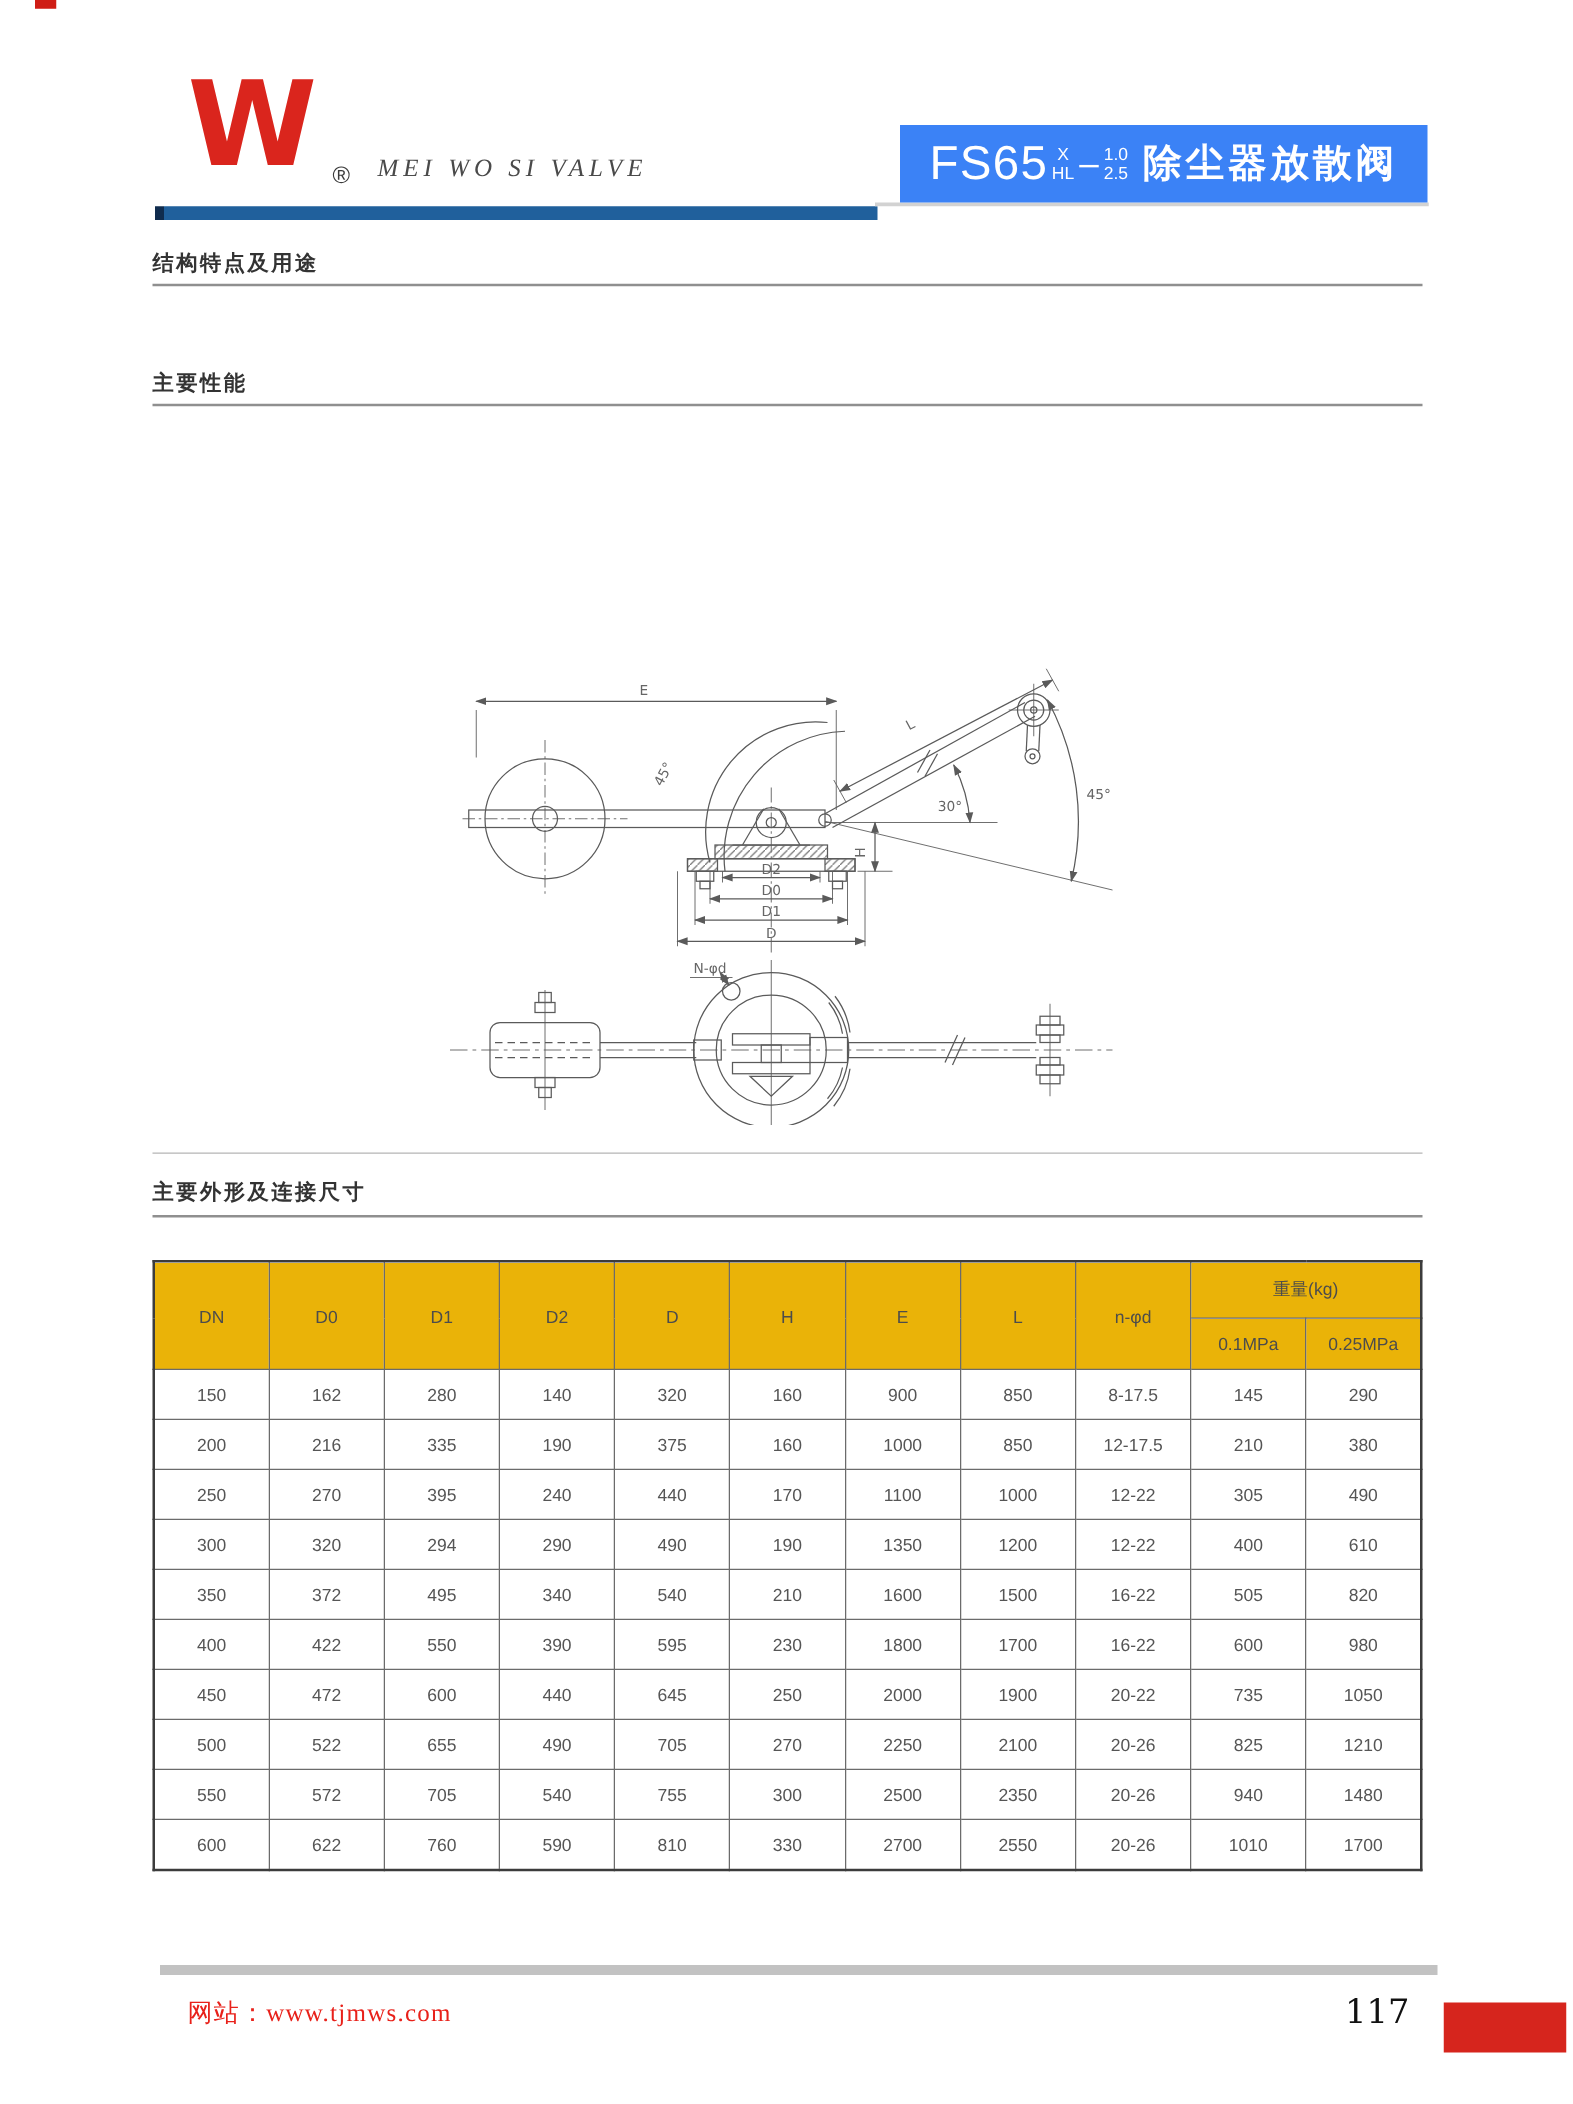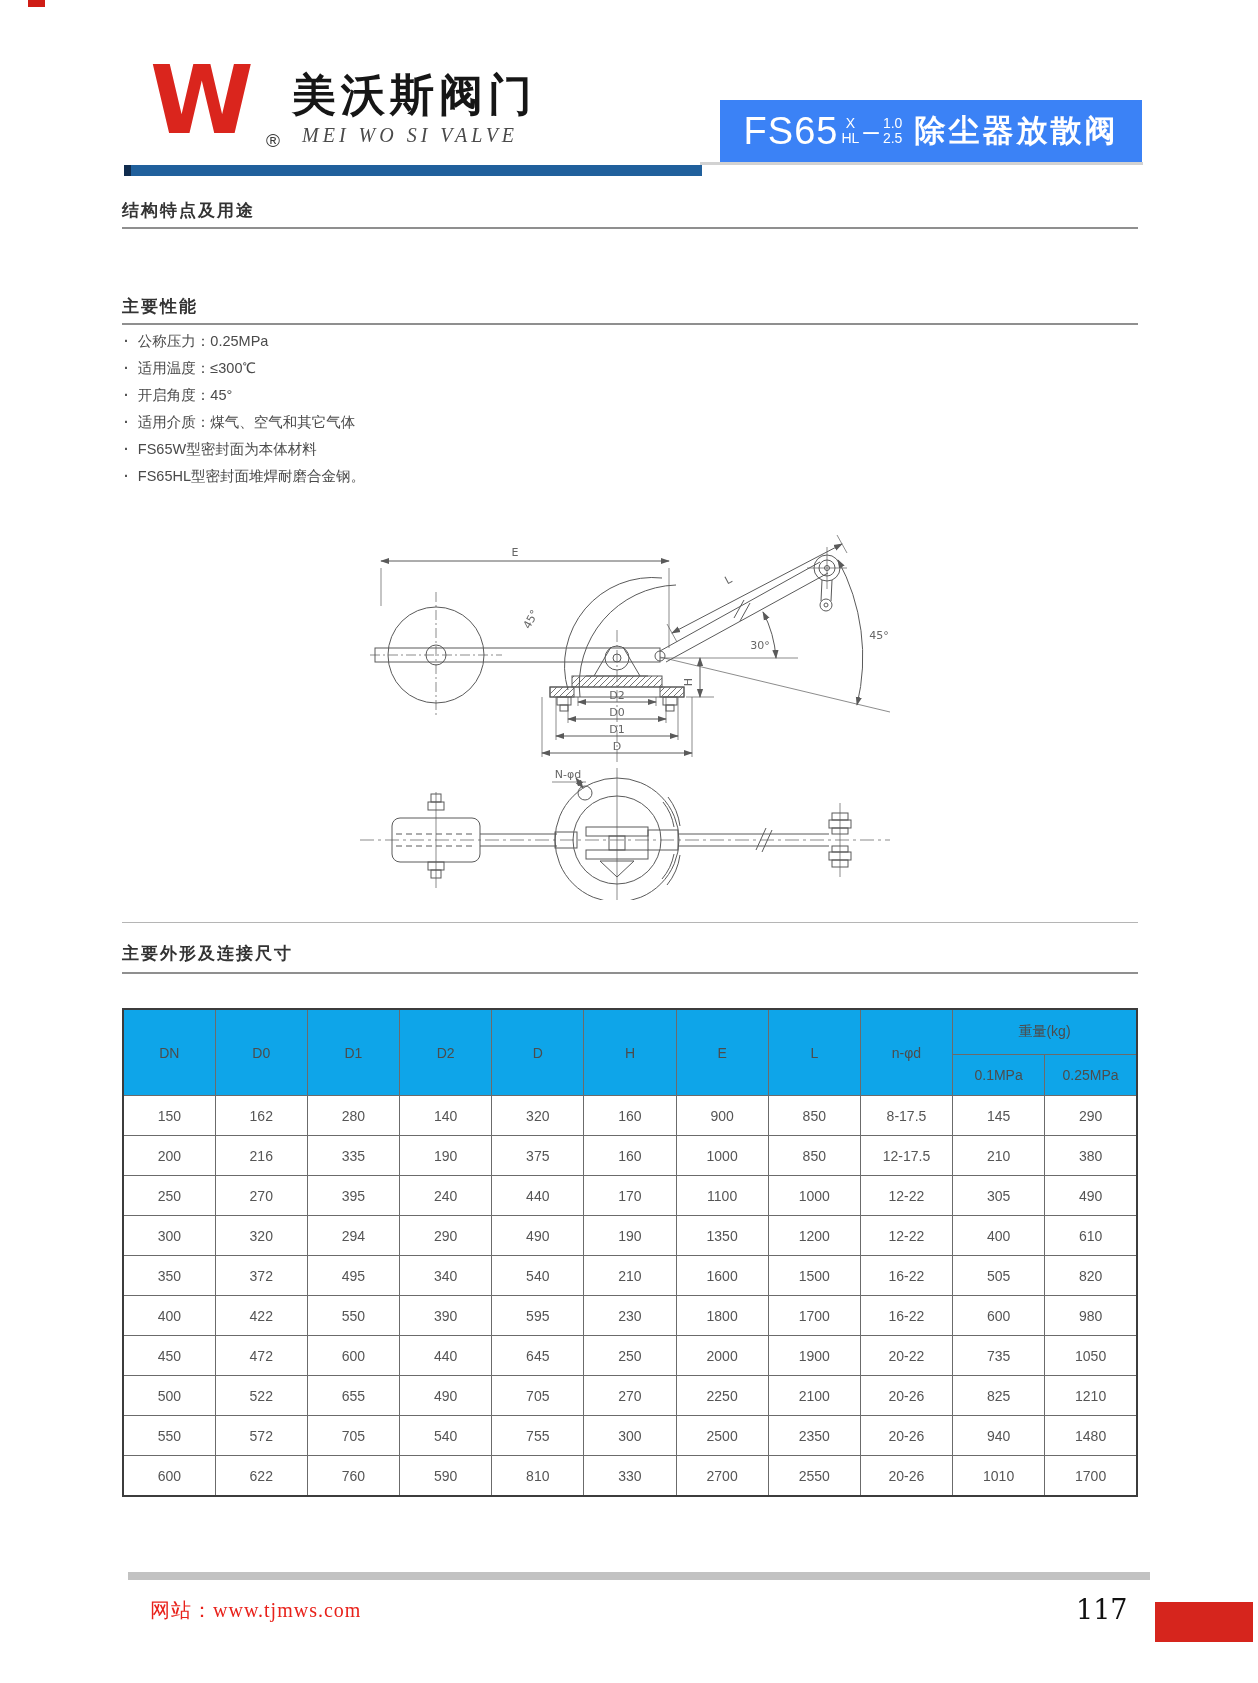--- a/index.html
+++ b/index.html
@@ -37,41 +37,40 @@
   .perf-list li::before{content:"·";font-weight:bold;margin-right:9px;color:#555;}
   
   .drawing{position:absolute;left:330px;top:500px;}
   .drawing text{font-family:"DejaVu Sans",sans-serif;font-size:11px;fill:#666;stroke:none;}
   .dim{marker-start:url(#ma);marker-end:url(#ma);}
   
   .dim-table{position:absolute;left:122px;top:1008px;width:1016px;border-collapse:collapse;
              table-layout:fixed;font-size:14px;color:#555;border:2px solid #3c3c3c;}
   .dim-table th,.dim-table td{border:1px solid #6b6b6b;text-align:center;font-weight:normal;
                               padding:0;overflow:hidden;white-space:nowrap;}
-  .dim-table thead th{background:#0ea5e9;color:#4c4c4c;}
+  .dim-table thead th{background:#eab308;color:#4c4c4c;}
   .dim-table thead tr:first-child th{height:44px;}
   .dim-table thead tr:last-child th{height:40px;}
   .dim-table tbody td{height:39px;background:#fff;}
   
   .footer-bar{position:absolute;left:128px;top:1572px;width:1022px;height:8px;background:#c2c2c2;}
   .website{position:absolute;left:150px;top:1597px;font-family:"Liberation Serif",serif;
            font-size:20px;color:#e8211a;letter-spacing:1px;text-decoration:none;}
   .page-num{position:absolute;left:1076px;top:1594px;font-family:"DejaVu Serif",serif;
             font-size:27px;color:#111;}
   .red-block{position:absolute;left:1155px;top:1602px;width:98px;height:40px;background:#d6251d;}
 </style>
 </head>
 <body>
 
 <div class="page">
 
   <div class="corner-mark"></div>
   <div class="logo-w">W</div>
   <div class="logo-reg">®</div>
-  <div class="brand-cn">美沃斯阀门</div>
   <div class="brand-en">MEI WO SI VALVE</div>
   <div class="blue-bar"></div>
   <div class="banner-shadow"></div>
   <div class="banner">
     <span class="model">FS65</span>
     <span class="stack">
       <span>X</span>
       <span>HL</span>
     </span>
     <span class="dash">–</span>
@@ -80,28 +79,20 @@
       <span>2.5</span>
     </span>
     <span class="product">除尘器放散阀</span>
   </div>
 
   <div class="sec-title" style="top:199px;">结构特点及用途</div>
   <div class="rule" style="top:227px;"></div>
 
   <div class="sec-title" style="top:295px;">主要性能</div>
   <div class="rule" style="top:323px;"></div>
-  <ul class="perf-list">
-    <li>公称压力：0.25MPa</li>
-    <li>适用温度：≤300℃</li>
-    <li>开启角度：45°</li>
-    <li>适用介质：煤气、空气和其它气体</li>
-    <li>FS65W型密封面为本体材料</li>
-    <li>FS65HL型密封面堆焊耐磨合金钢。</li>
-  </ul>
 
   <svg class="drawing" width="580" height="400" viewBox="0 0 580 400">
     <defs>
       <pattern id="hatch" patternUnits="userSpaceOnUse" width="6" height="6">
         <path d="M0,6 L6,0" stroke="#777" stroke-width="1"></path>
       </pattern>
       <marker id="ma" viewBox="0 0 10 10" refX="9" refY="5" markerWidth="9" markerHeight="9" orient="auto-start-reverse">
         <path d="M0,1.5 L10,5 L0,8.5 z" fill="#5a5a5a"></path>
       </marker>
     </defs>

